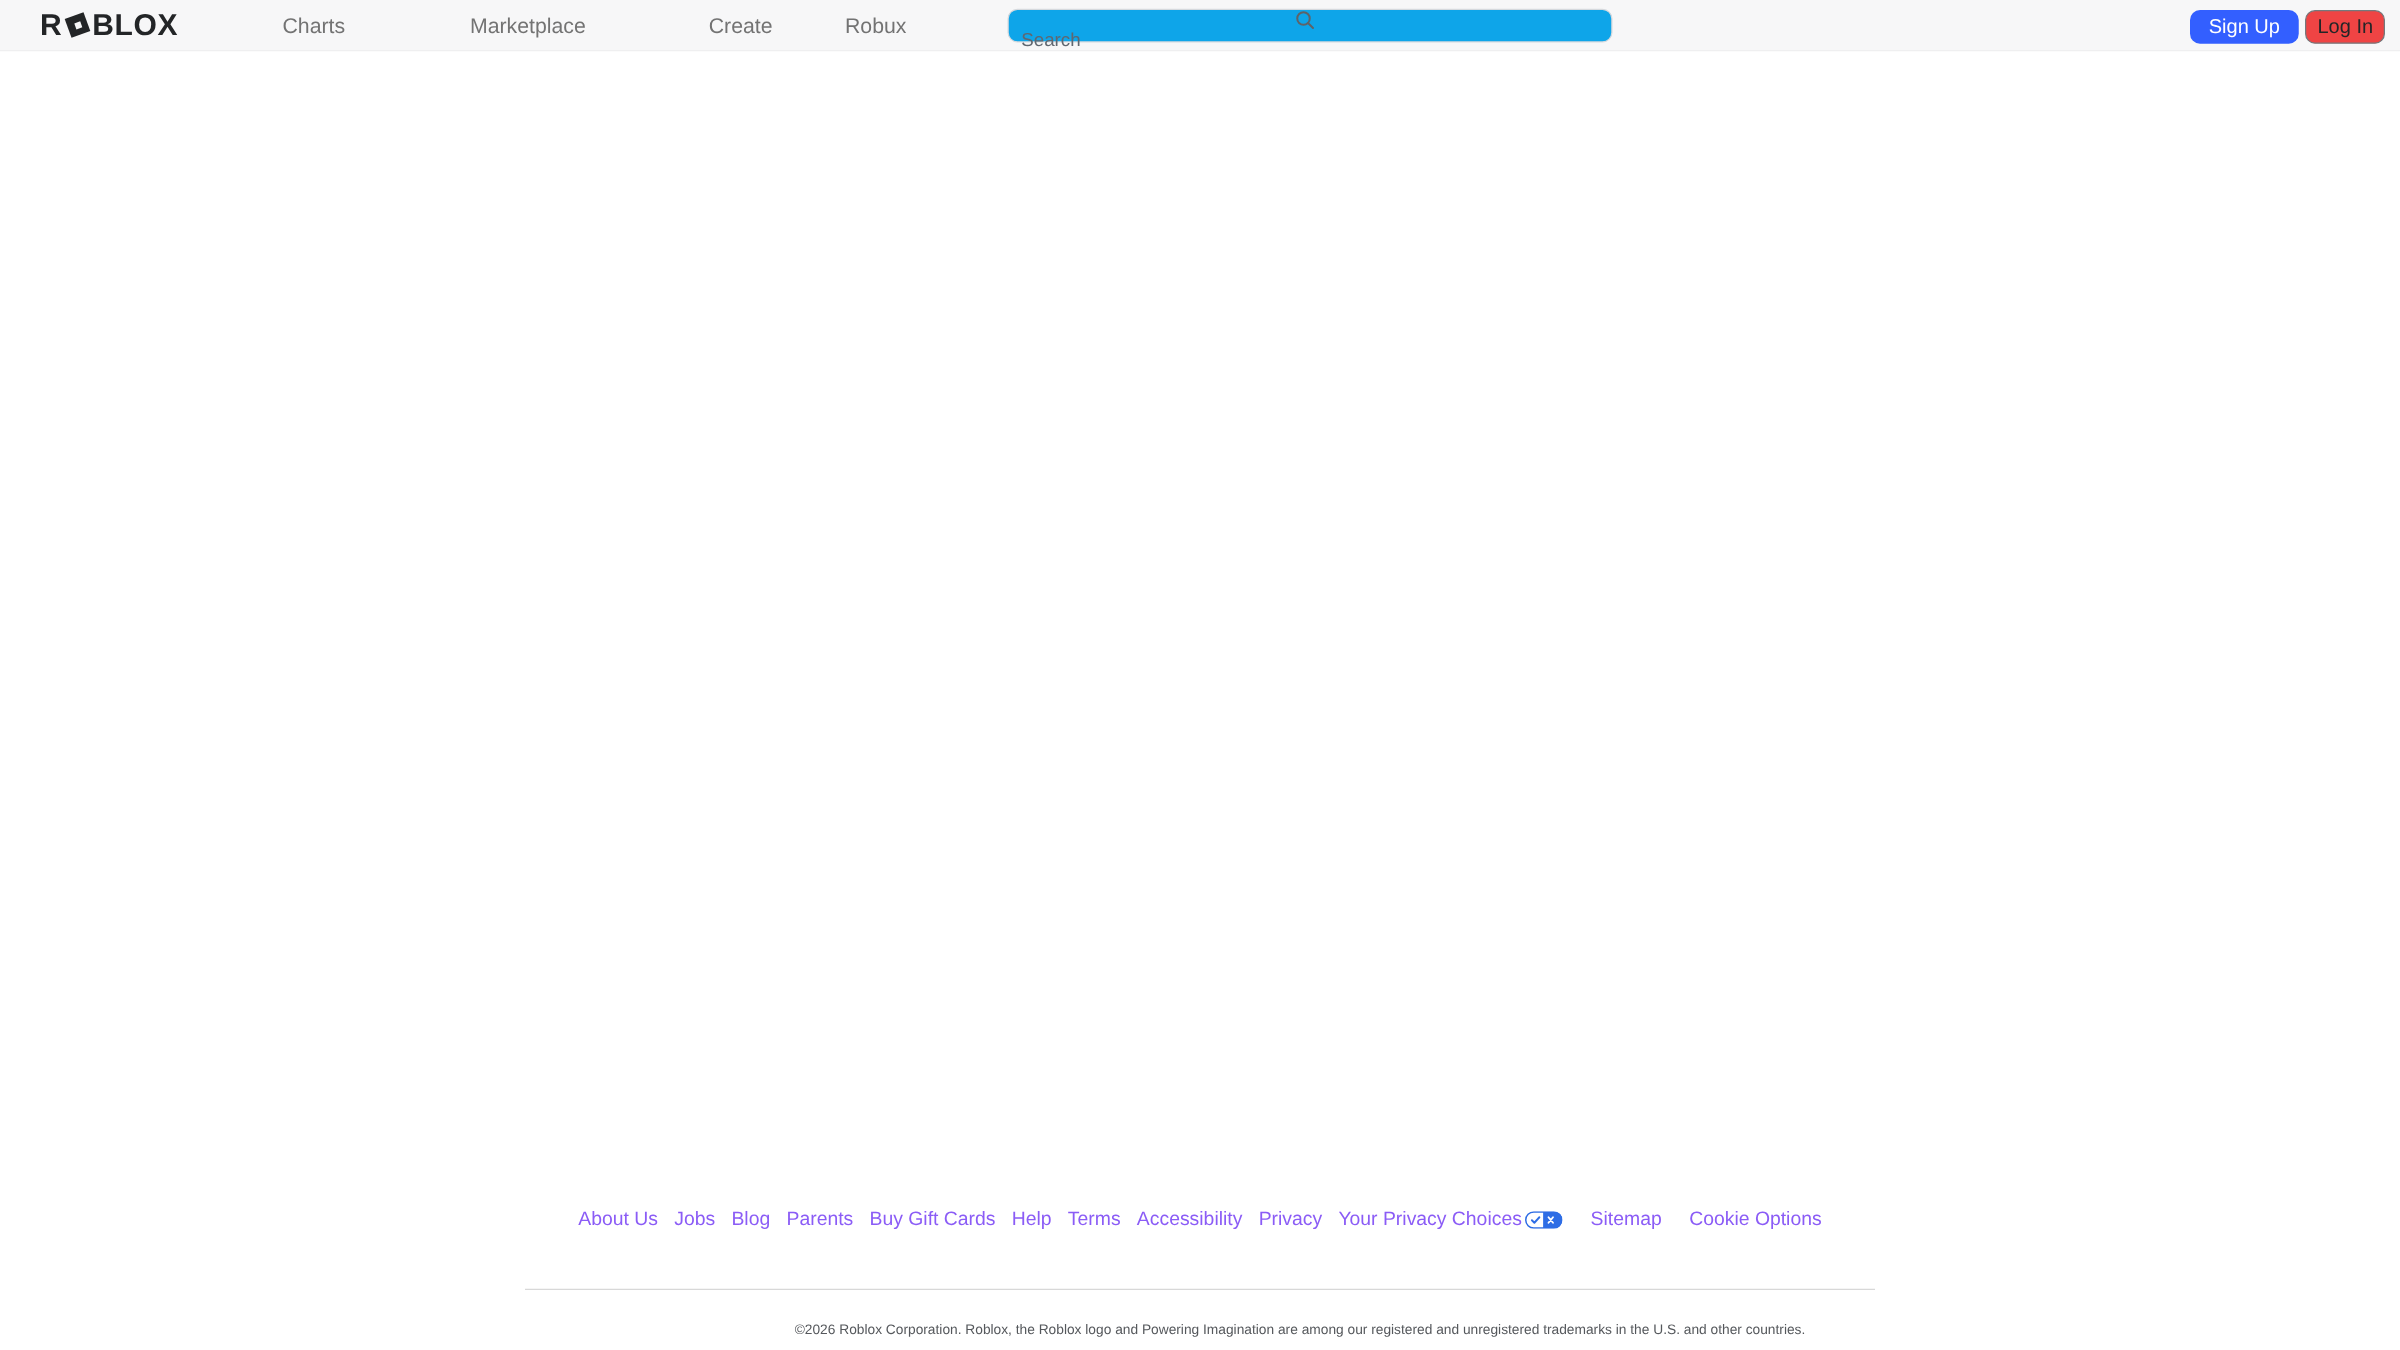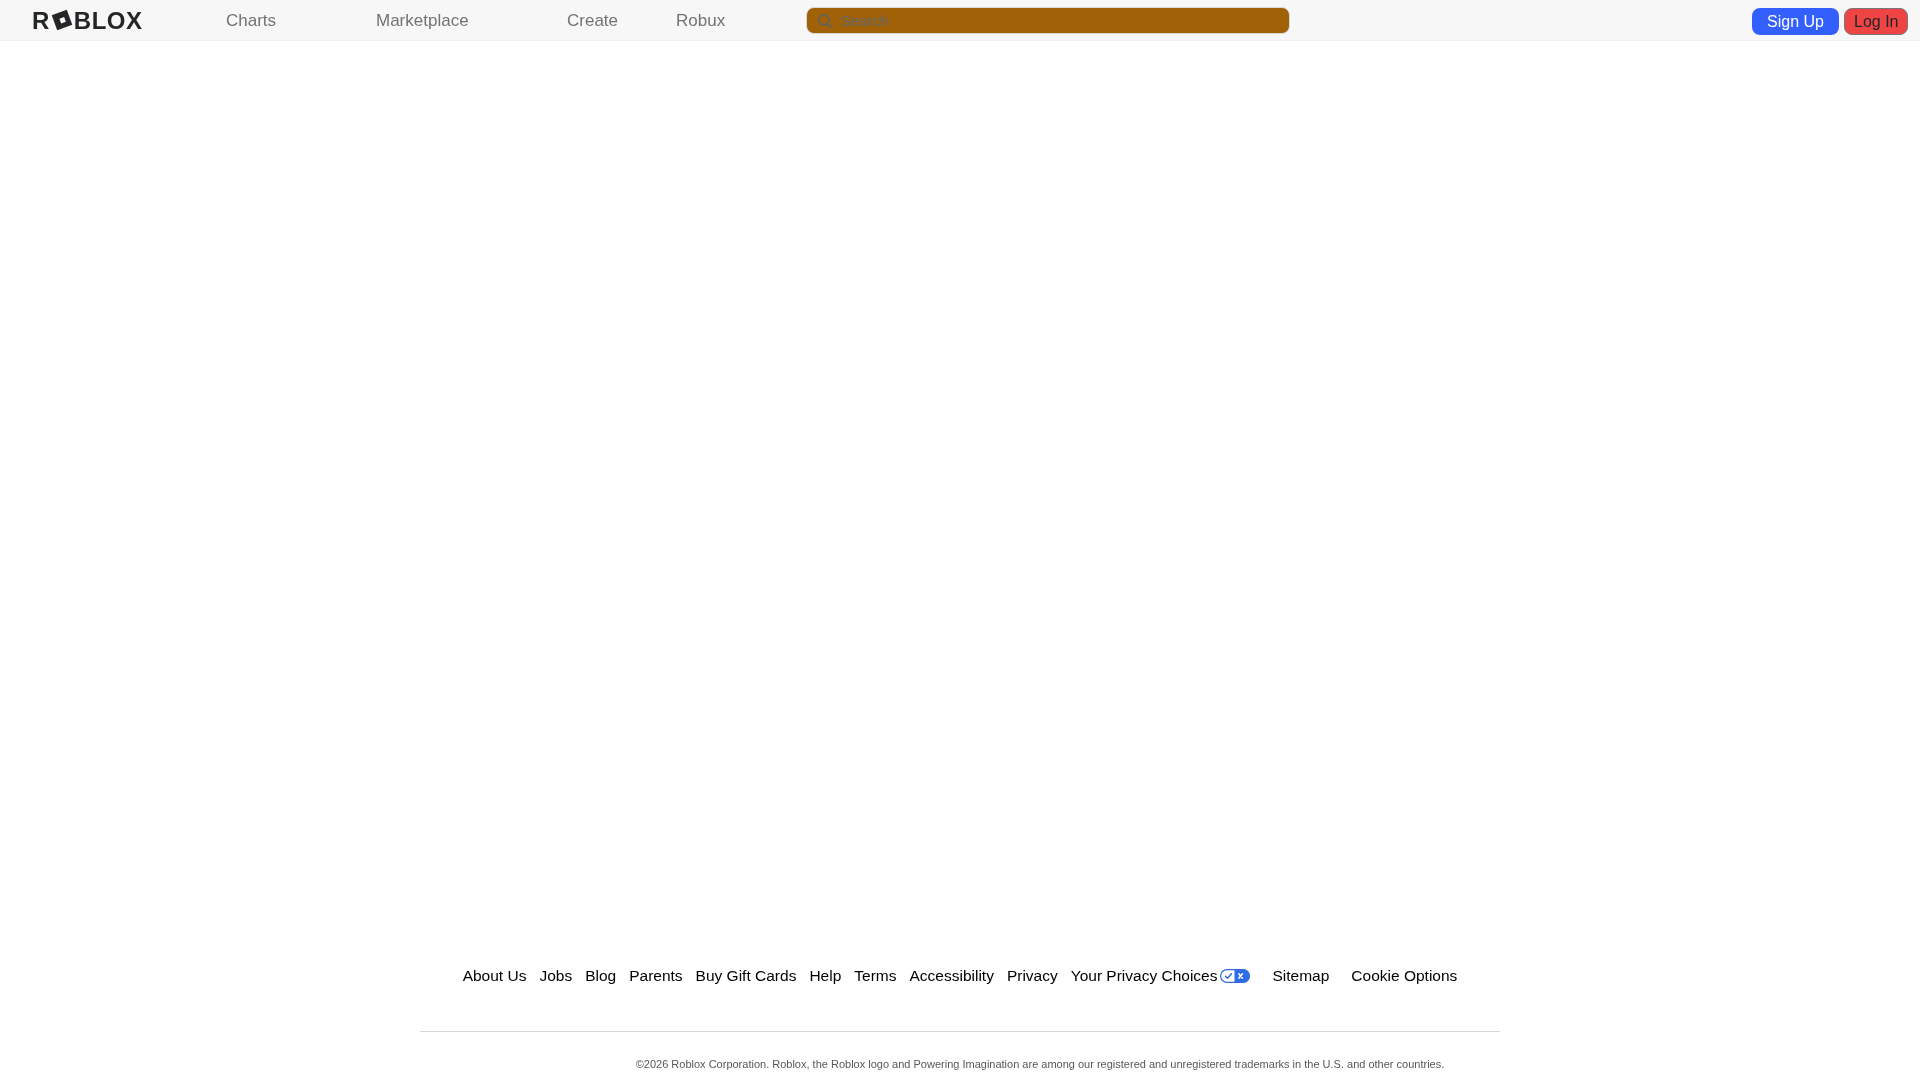--- a/index.html
+++ b/index.html
@@ -41,25 +41,26 @@
     font-size:17px; color:#737373; text-decoration:none; cursor:pointer;
   }
   .nav-charts      { left:226px; }
   .nav-marketplace { left:376px; }
   .nav-create      { left:567px; }
   .nav-robux       { left:676px; }
 
   .search {
     position:absolute; left:806px; top:7px;
     width:484px; height:27px;
-    background:#a16207;
+    background:#0ea5e9;
     border:1px solid #d6d9dd;
     border-radius:8px;
     display:flex; align-items:center;
     padding:0 10px;
+    flex-direction:column;
   }
   .search-icon-wrap { display:flex; align-items:center; margin-right:8px; }
   .search input {
     border:none; background:transparent; outline:none;
     font-size:15px; color:#232527; width:100%;
     font-family:inherit;
   }
   .search input::placeholder { color:#606770; opacity:1; }
 
   .btn {
@@ -78,21 +79,21 @@
   }
 
   
   .footer-links {
     position:absolute; left:420px; top:967px; width:1080px;
     display:flex; justify-content:center; align-items:center;
     column-gap:13px;
     font-size:15.5px; color:#393b3d;
   }
   .footer-links a {
-    color:#000000; text-decoration:none; cursor:pointer;
+    color:#8b5cf6; text-decoration:none; cursor:pointer;
     display:flex; align-items:center; white-space:nowrap;
   }
   .gap-left { margin-left:9px; }
   .privacy-icon { display:flex; align-items:center; margin-left:3px; }
 
   .footer-divider {
     position:absolute; left:420px; top:1031px;
     width:1080px; height:1px; background:#d8d8d8;
   }
   .footer-copyright {

